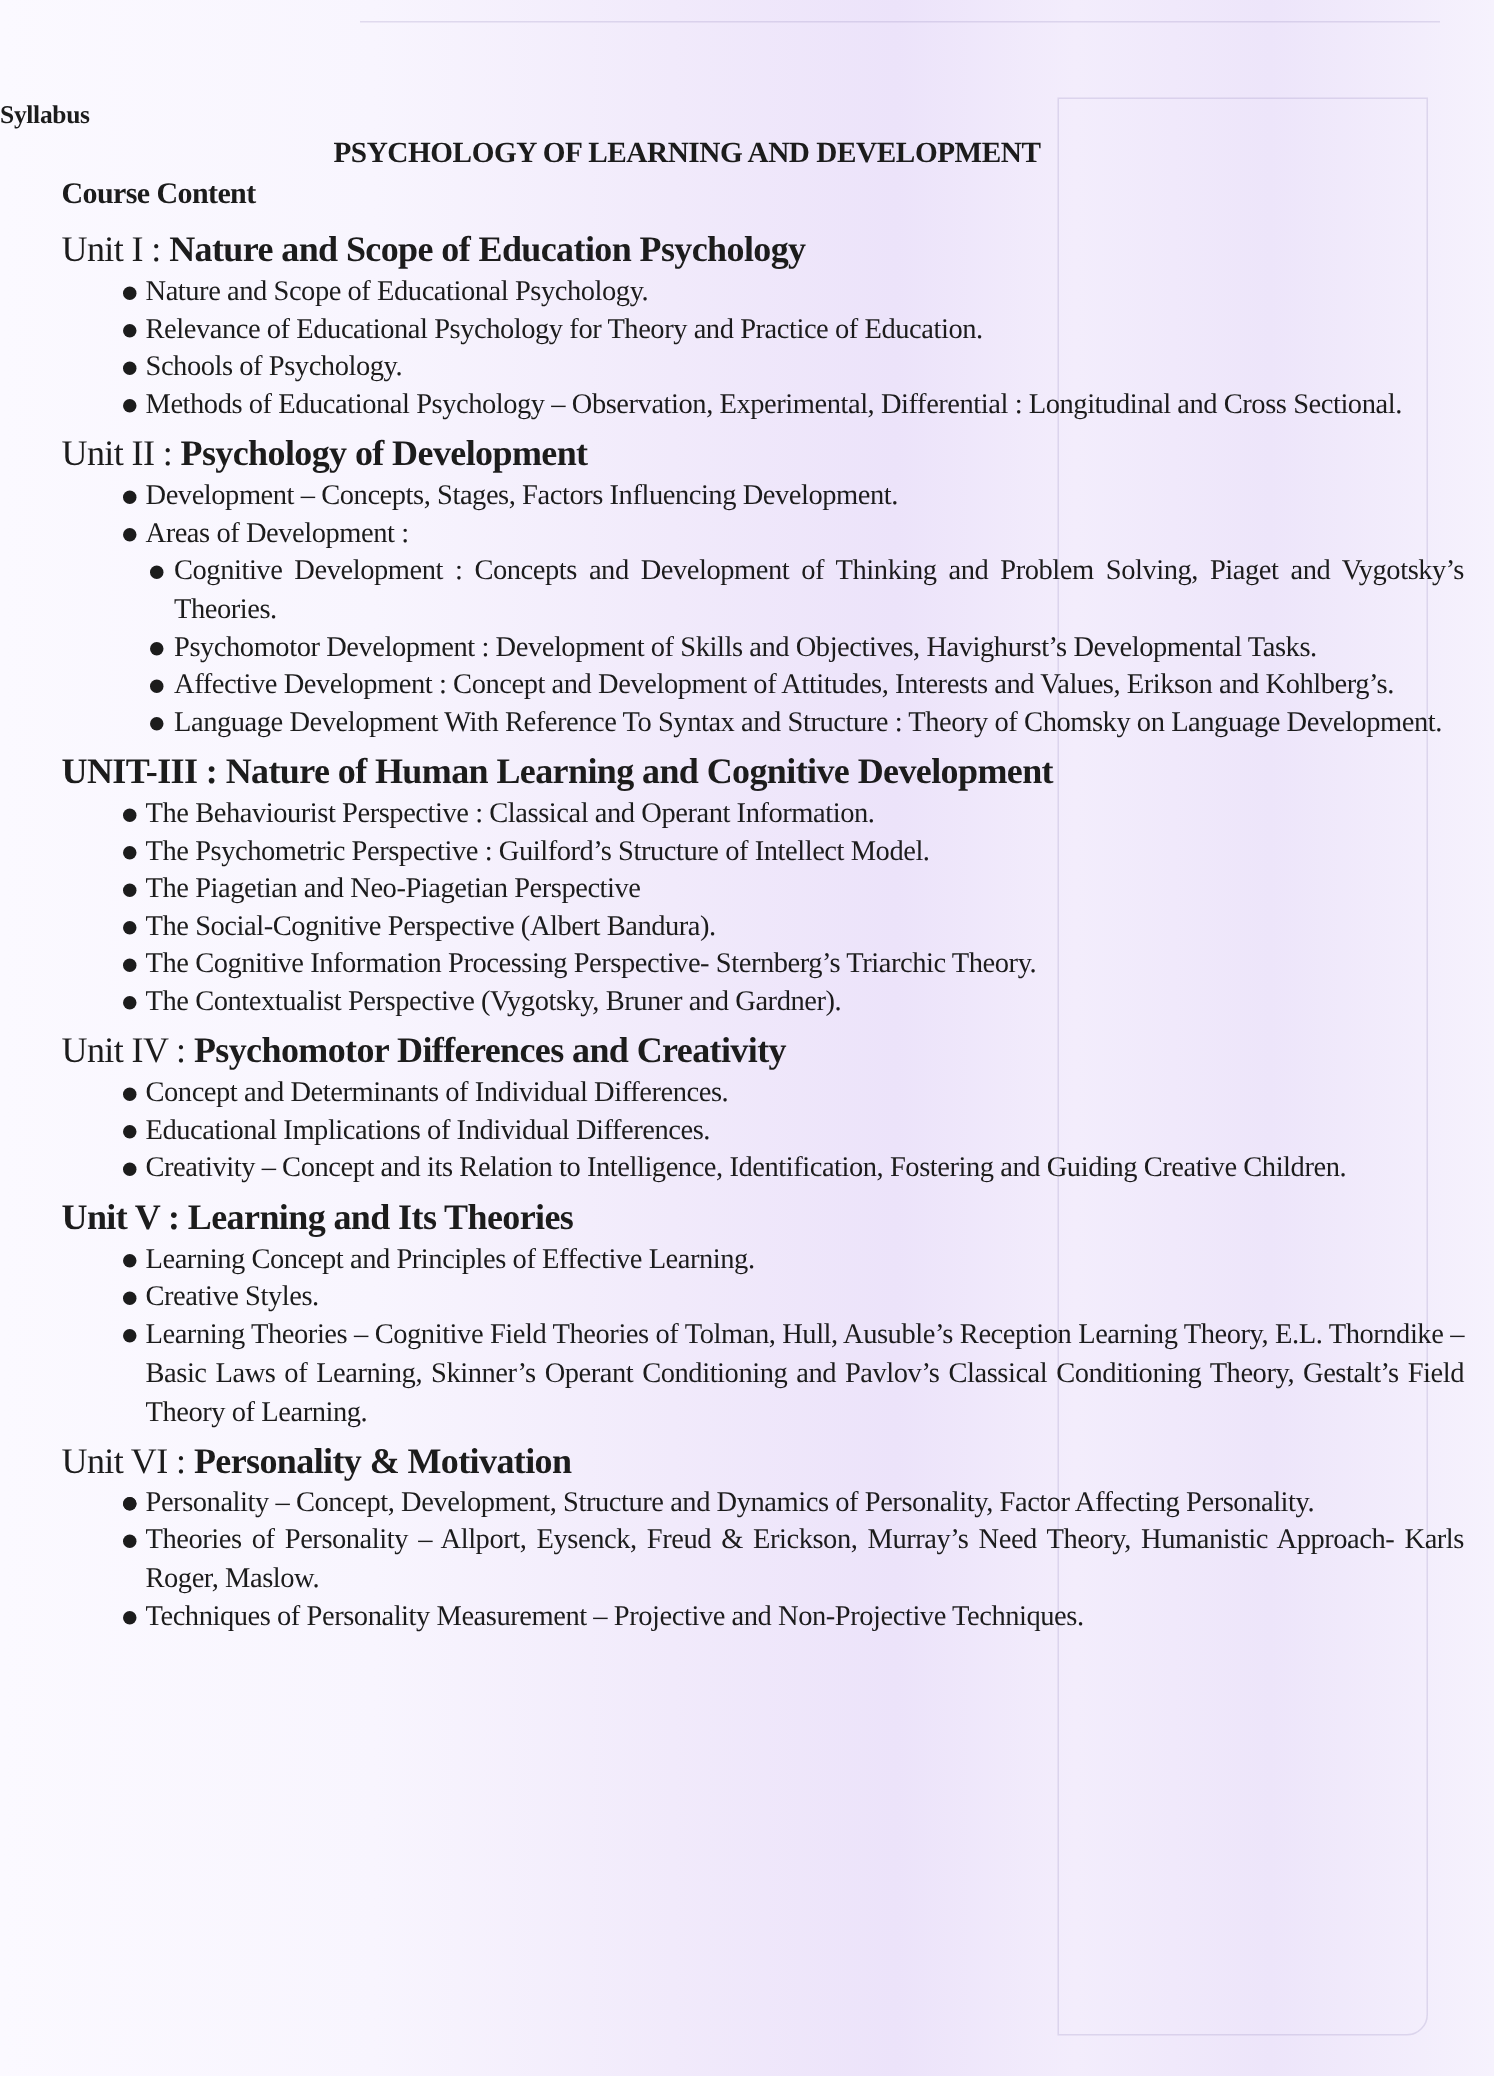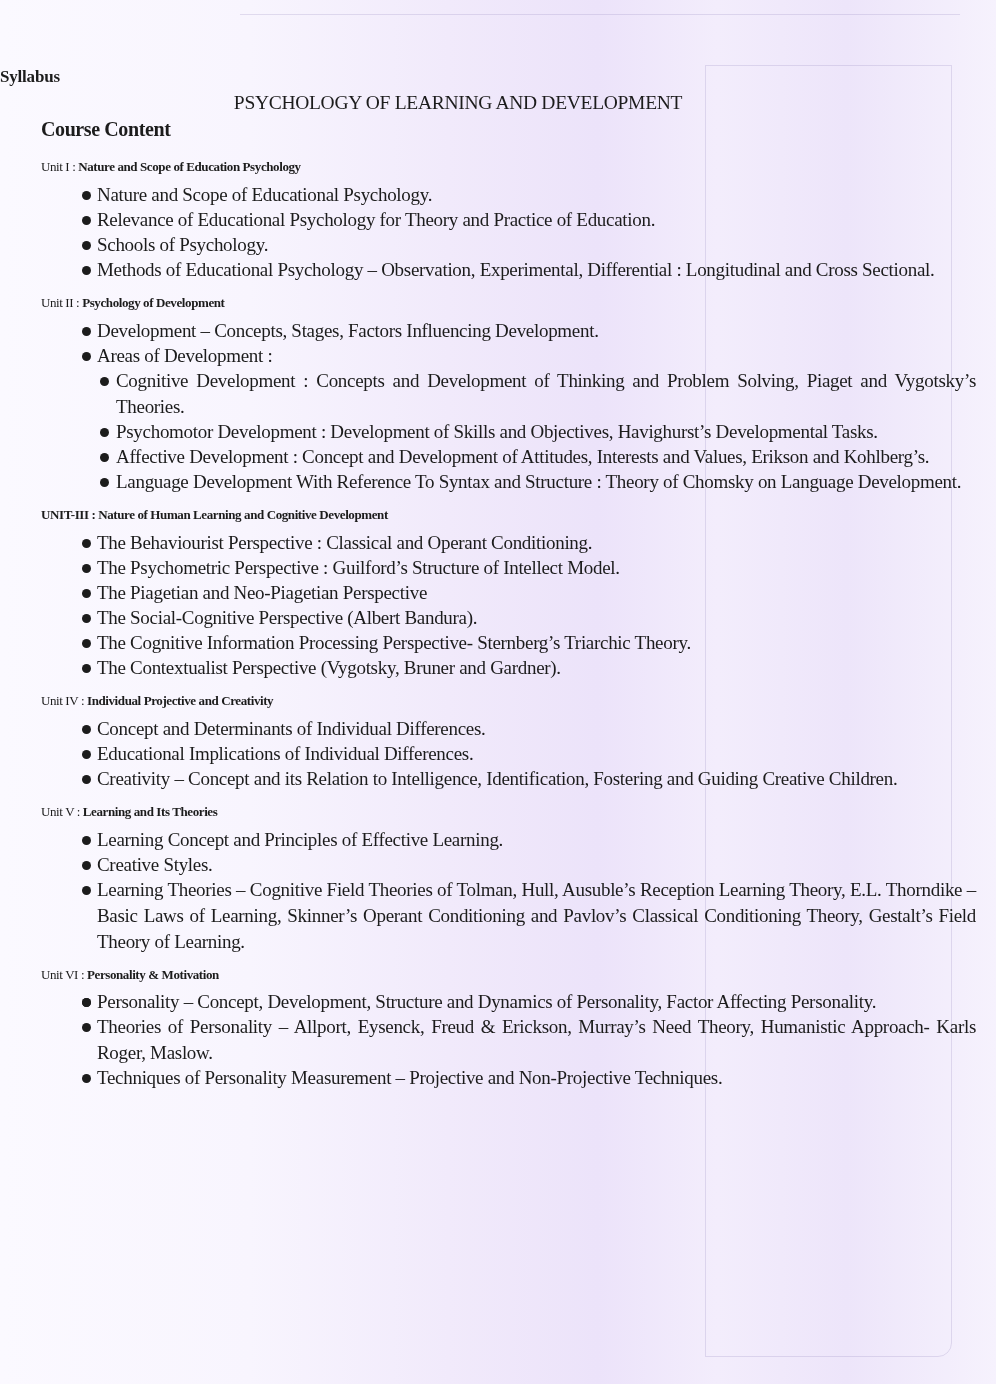--- a/index.html
+++ b/index.html
@@ -6,25 +6,25 @@
   body {
     width: 996px; height: 1384px; overflow: hidden; position: relative;
     background: linear-gradient(90deg, #fbf9ff 0%, #f8f5fe 25%, #f1eafb 45%, #ece3fa 60%, #f3edfc 72%, #ede5fa 85%, #f6f2fd 100%);
     font-family: "Liberation Serif", serif; color: #1c1c1c;
   }
   .bleed { position: absolute; border: 1px solid rgba(150,140,190,0.25); }
   .bleed1 { left: 240px; top: 14px; width: 720px; height: 1px; border-width: 1px 0 0 0; }
   .bleed2 { left: 705px; top: 65px; width: 245px; height: 1290px; border-radius: 0 0 14px 0; }
   .page { position: absolute; left: 0; top: 0; width: 996px; }
   .doc-label { position: absolute; left: 0; width: 996px; font-weight: bold; font-size: 17px; top: 67px; letter-spacing: -0.2px; }
-  .doc-title { position: absolute; left: 0; width: 916px; text-align: center; font-weight: normal; font-size: 19.5px; top: 92px; letter-spacing: -0.3px; }
+  .doc-title { position: absolute; left: 0; width: 916px; text-align: center; font-weight: bold; font-size: 19.5px; top: 92px; letter-spacing: -0.3px; }
   .course { position: absolute; left: 41px; top: 118px; font-weight: bold; font-size: 20px; letter-spacing: -0.4px; }
   .units { position: absolute; left: 41px; top: 152px; width: 935px; }
   .unit { margin-bottom: 6px; }
-  .unit-title { font-size: 13px; font-weight: bold; letter-spacing: -0.4px; line-height: 30px; }
+  .unit-title { font-size: 24px; font-weight: bold; letter-spacing: -0.4px; line-height: 30px; }
   .unit-title .num { font-weight: normal; }
   ul { list-style: none; margin: 0; padding: 0; }
   li.item { position: relative; padding-left: 56px; font-size: 19px; line-height: 26px; letter-spacing: -0.3px; text-align: justify; margin-bottom: -1px; }
   li.item .bullet { position: absolute; left: 41px; top: 9px; width: 9px; height: 9px; border-radius: 50%; background: #1c1c1c; }
   li.sub { padding-left: 75px; }
   li.sub .bullet { left: 59px; }
 </style>
 </head>
 <body>
 
@@ -95,21 +95,21 @@
         </ul>
       </div>
       <div class="unit">
         <div class="unit-title" style="font-weight: bold;">
           <span class="num" style="font-weight: bold;">UNIT-III :</span>
           <span class="ttl">Nature of Human Learning and Cognitive Development</span>
         </div>
         <ul>
           <li class="item">
         <span class="bullet"></span>
-        <span class="txt">The Behaviourist Perspective : Classical and Operant Conditioning.</span>
+        <span class="txt">The Behaviourist Perspective : Classical and Operant Information.</span>
       </li>
           <li class="item">
         <span class="bullet"></span>
         <span class="txt">The Psychometric Perspective : Guilford’s Structure of Intellect Model.</span>
       </li>
           <li class="item">
         <span class="bullet"></span>
         <span class="txt">The Piagetian and Neo-Piagetian Perspective</span>
       </li>
           <li class="item">
@@ -122,40 +122,40 @@
       </li>
           <li class="item">
         <span class="bullet"></span>
         <span class="txt">The Contextualist Perspective (Vygotsky, Bruner and Gardner).</span>
       </li>
         </ul>
       </div>
       <div class="unit">
         <div class="unit-title" style="font-weight: bold;">
           <span class="num" style="font-weight: normal;">Unit IV :</span>
-          <span class="ttl">Individual Projective and Creativity</span>
+          <span class="ttl">Psychomotor Differences and Creativity</span>
         </div>
         <ul>
           <li class="item">
         <span class="bullet"></span>
         <span class="txt">Concept and Determinants of Individual Differences.</span>
       </li>
           <li class="item">
         <span class="bullet"></span>
         <span class="txt">Educational Implications of Individual Differences.</span>
       </li>
           <li class="item">
         <span class="bullet"></span>
         <span class="txt">Creativity – Concept and its Relation to Intelligence, Identification, Fostering and Guiding Creative Children.</span>
       </li>
         </ul>
       </div>
       <div class="unit">
         <div class="unit-title" style="font-weight: bold;">
-          <span class="num" style="font-weight: normal;">Unit V :</span>
+          <span class="num" style="font-weight: bold;">Unit V :</span>
           <span class="ttl">Learning and Its Theories</span>
         </div>
         <ul>
           <li class="item">
         <span class="bullet"></span>
         <span class="txt">Learning Concept and Principles of Effective Learning.</span>
       </li>
           <li class="item">
         <span class="bullet"></span>
         <span class="txt">Creative Styles.</span>

